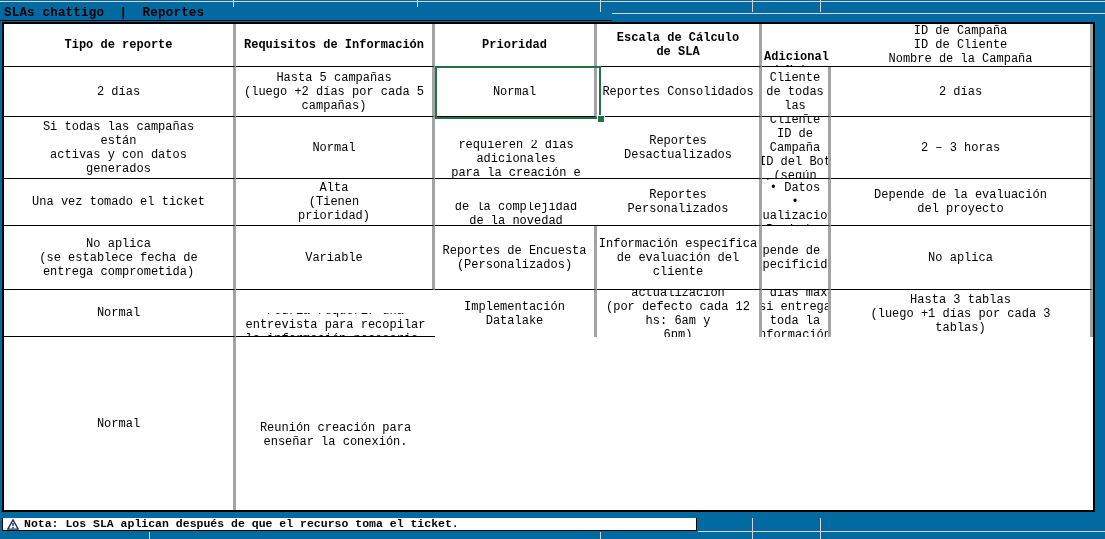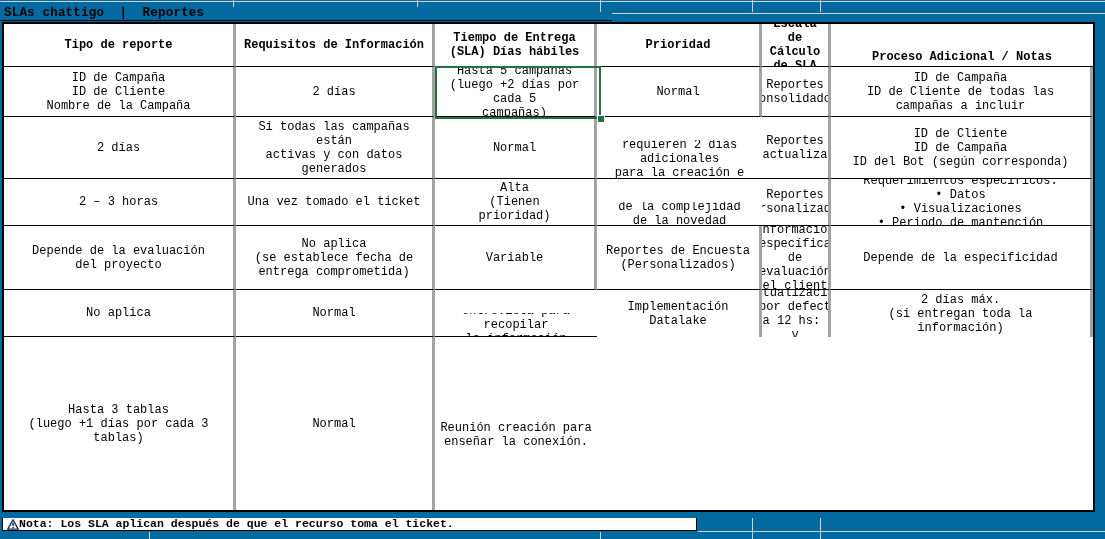--- a/index.html
+++ b/index.html
@@ -38,21 +38,21 @@
     border:2px solid #217346;box-sizing:border-box;pointer-events:none;
   }
   #selhandle{
     position:absolute;left:597px;top:115px;width:6px;height:6px;
     background:#217346;border:1px solid #fff;box-sizing:content-box;
   }
   
   #note{
     position:absolute;left:2px;top:518px;width:695px;height:13px;
     border-left:1px solid #000;border-right:1px solid #000;border-bottom:1px solid #000;
-    display:flex;align-items:center;padding-left:4px;box-sizing:border-box;
+    display:flex;align-items:center;gap:5px;padding-left:4px;box-sizing:border-box;
     background:#fff;
   }
   #note .txt{font-size:11.5px;font-weight:bold;white-space:nowrap;line-height:12px;}
   #note svg{flex:0 0 auto;display:block;}
 </style>
 </head>
 <body>
 
 <div id="screen">
 
@@ -69,22 +69,20 @@
   <div class="gl" style="left:600px;top:532px;width:1px;height:7px;"></div>
   <div class="gl" style="left:149px;top:532px;width:1px;height:7px;"></div>
 
   <div id="title">SLAs chattigo  |  Reportes</div>
   <div class="titleline" style="left:0;top:20px;width:612px;"></div>
 
   <div id="tbl">
 
     <div class="c hdr">Tipo de reporte</div>
     <div class="c hdr">Requisitos de Información</div>
-    <div class="c hdr">Tiempo de Entrega
-(SLA) Días hábiles</div>
     <div class="c hdr">Prioridad</div>
     <div class="c hdr">Escala de Cálculo
 de SLA</div>
     <div class="c hdr lastcol">Proceso Adicional / Notas</div>
 
     <div class="c">ID de Campaña
 ID de Cliente
 Nombre de la Campaña</div>
     <div class="c">2 días</div>
     <div class="c">Hasta 5 campañas

